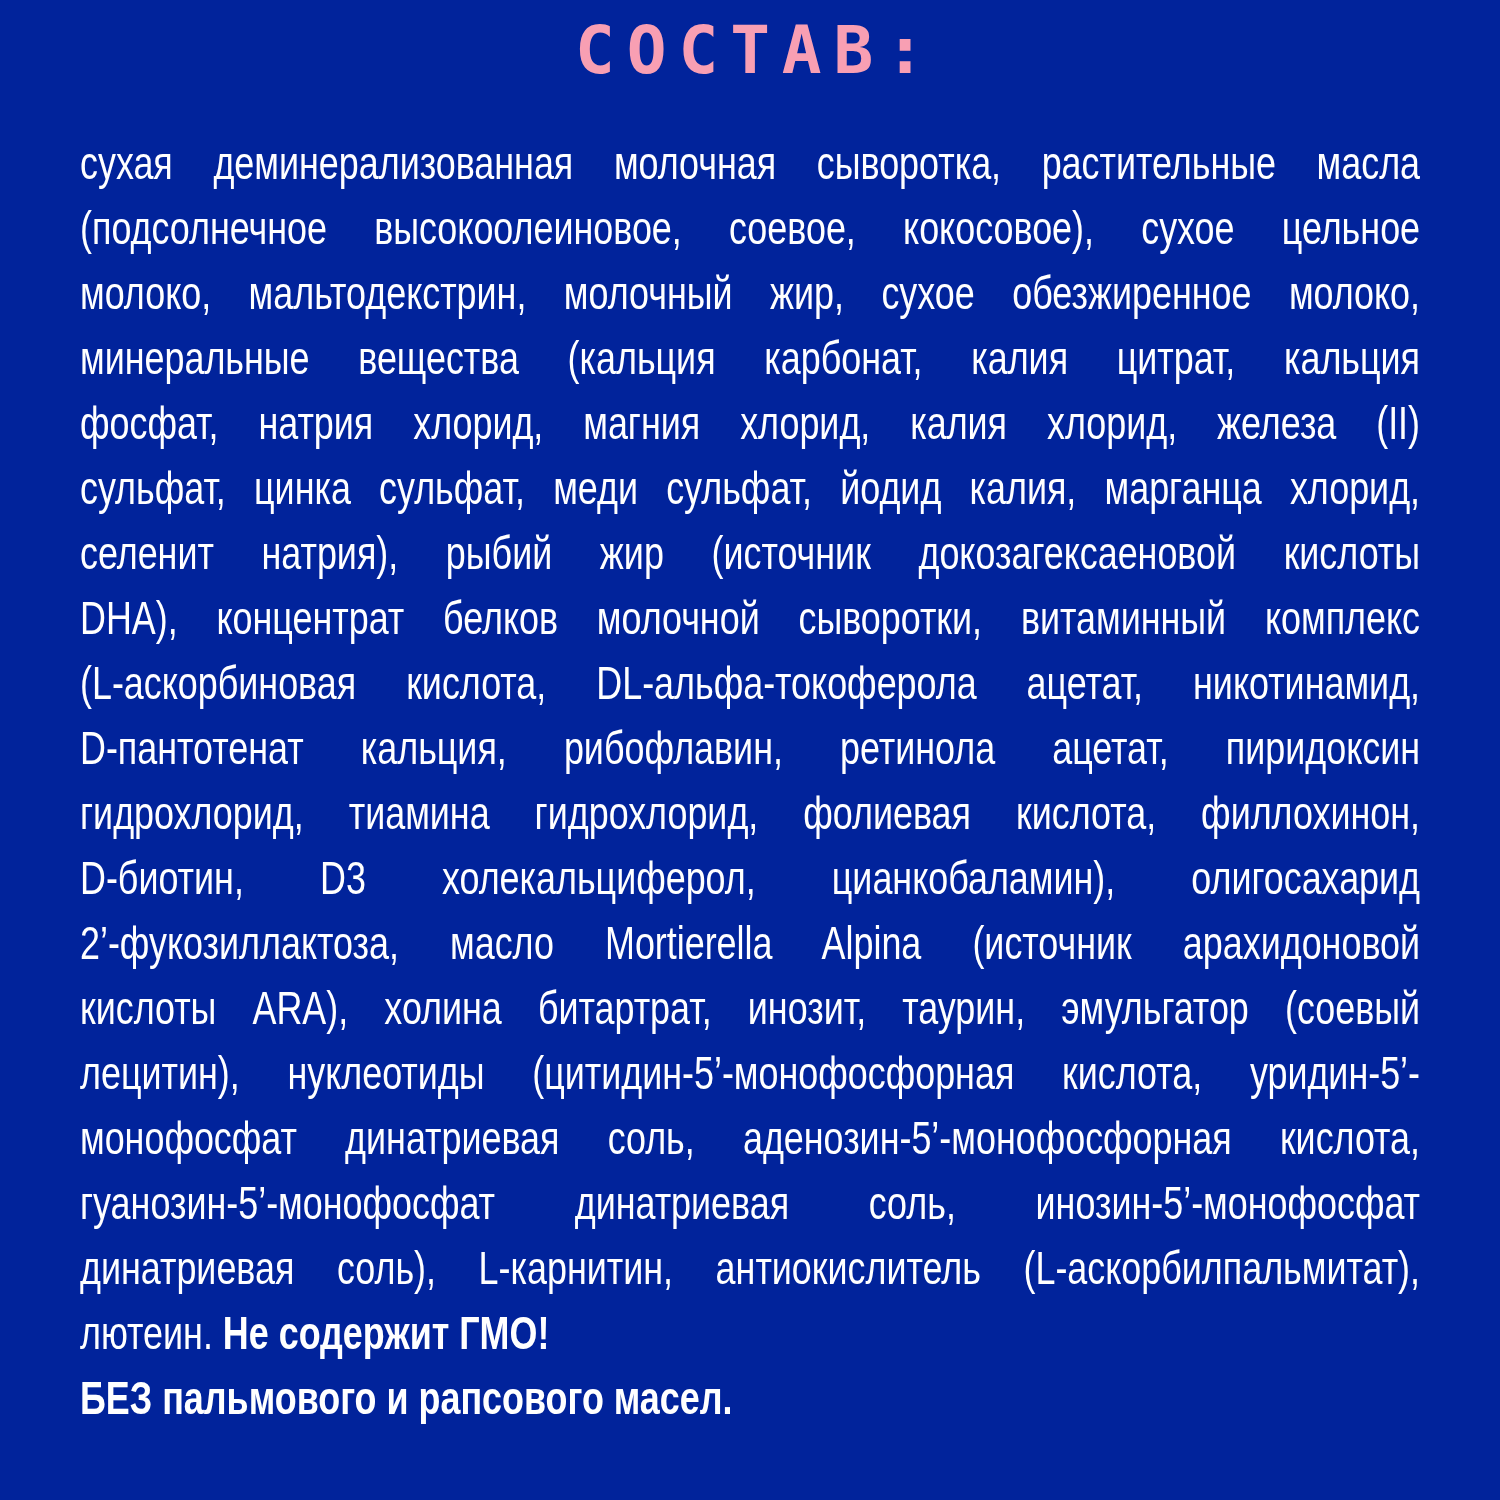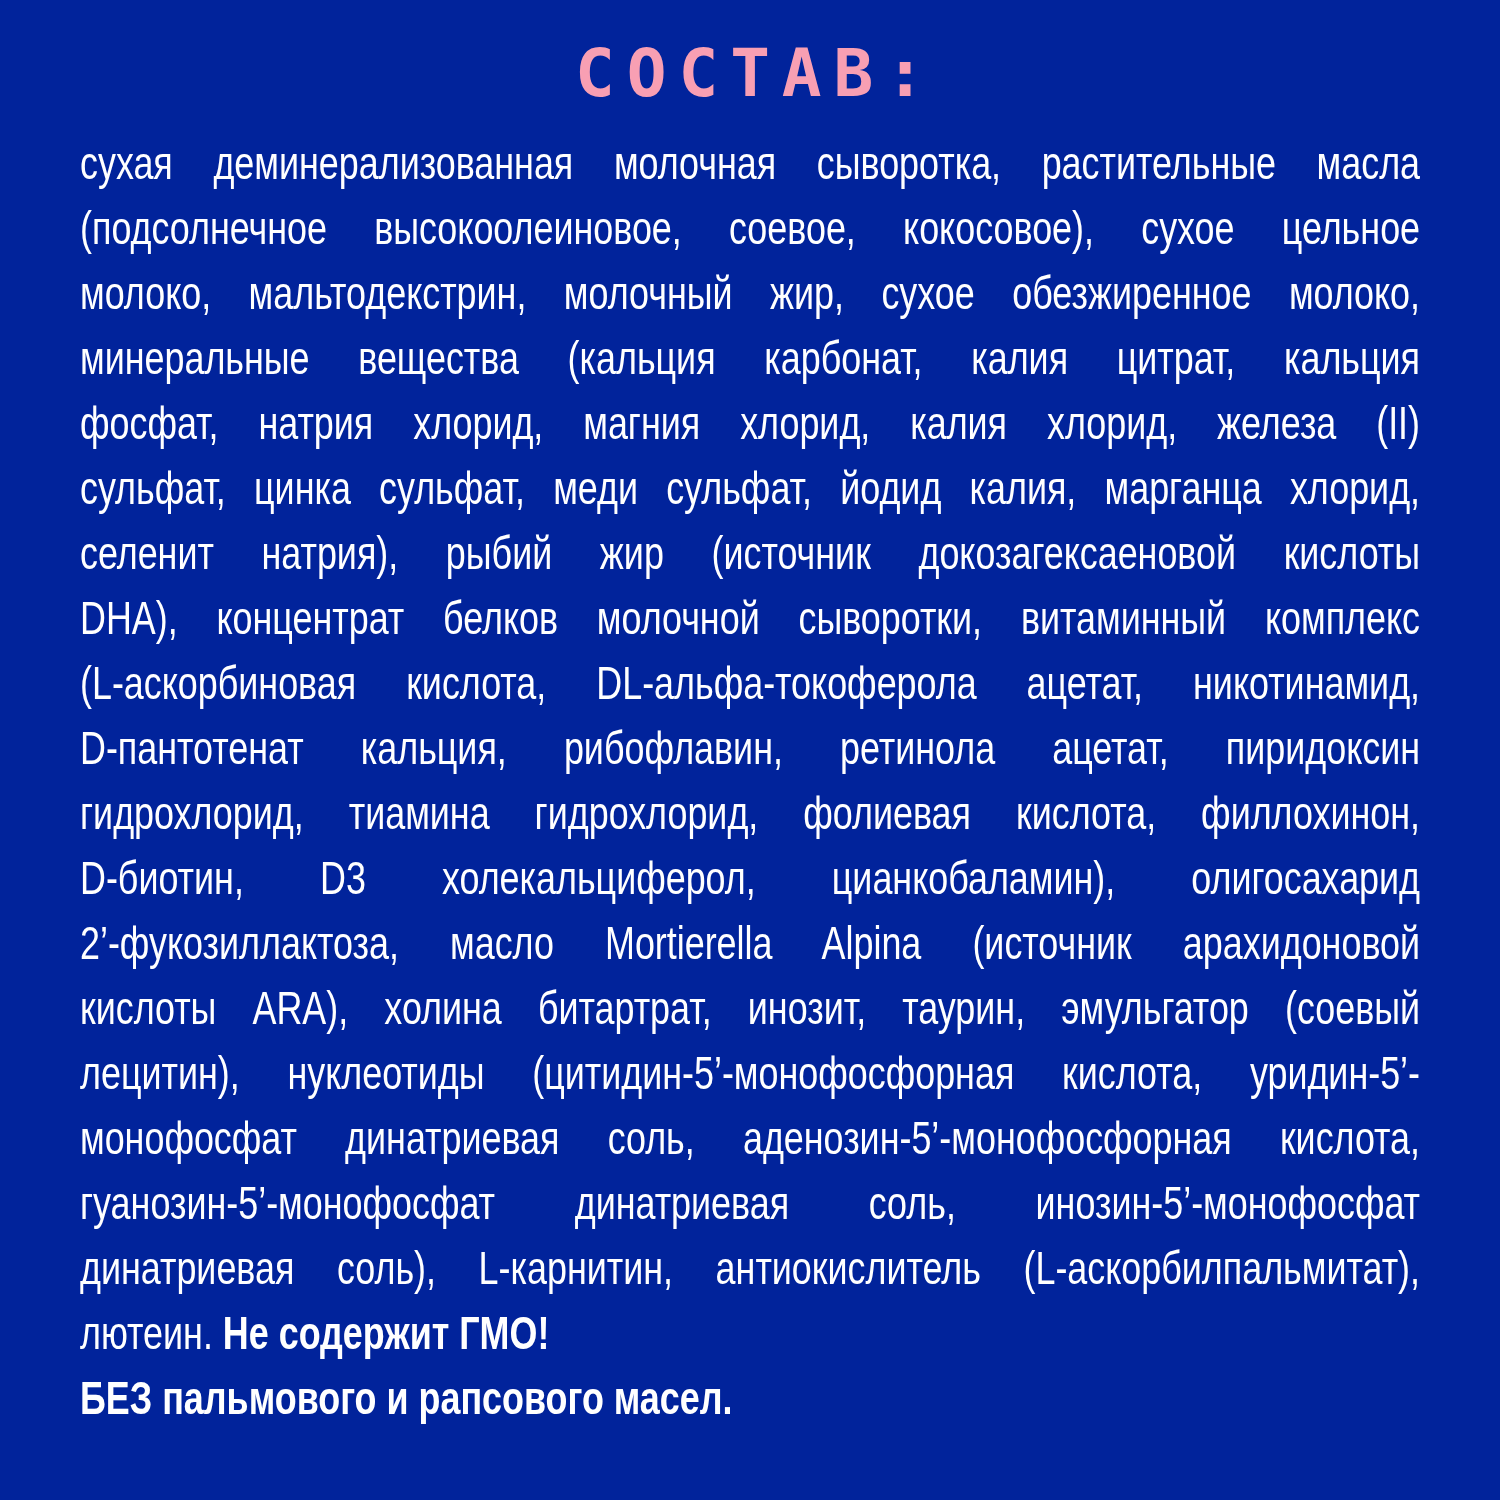--- a/index.html
+++ b/index.html
@@ -17,21 +17,21 @@
   }
   .page {
     position: absolute;
     inset: 0;
     width: 1500px;
     height: 1500px;
     background: var(--bg);
   }
   .title {
     position: absolute;
-    top: 35px;
+    top: 12px;
     left: 0;
     width: 1500px;
     text-align: center;
     font-family: "DejaVu Sans Mono", monospace;
     font-weight: bold;
     font-size: 66px;
     letter-spacing: 12px;
     color: var(--title);
     text-indent: 12px; 
     white-space: nowrap;

